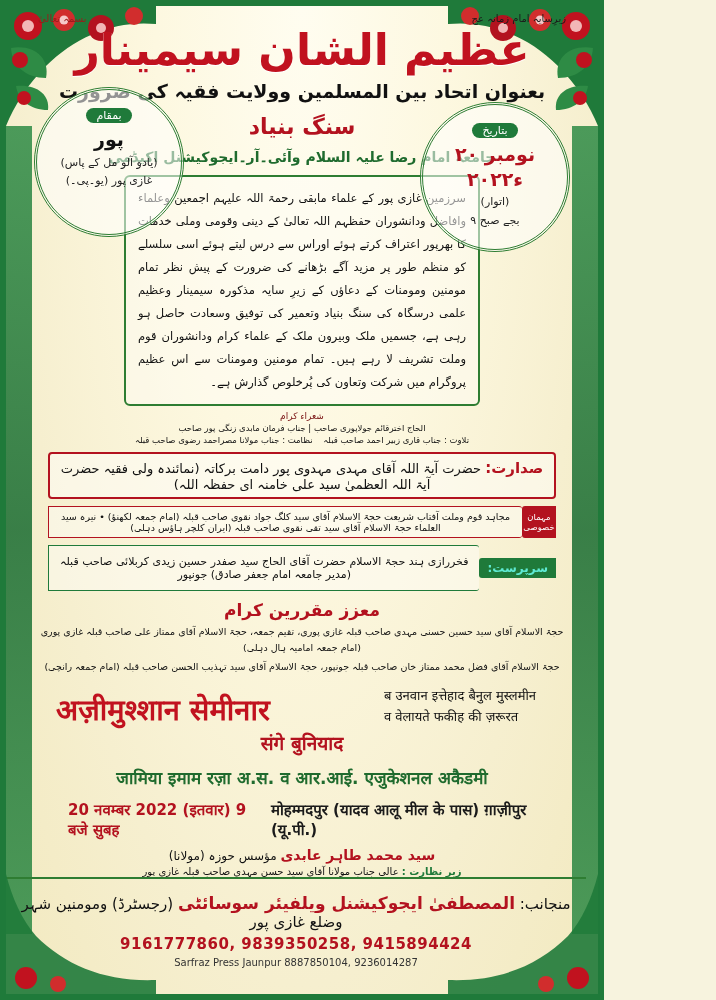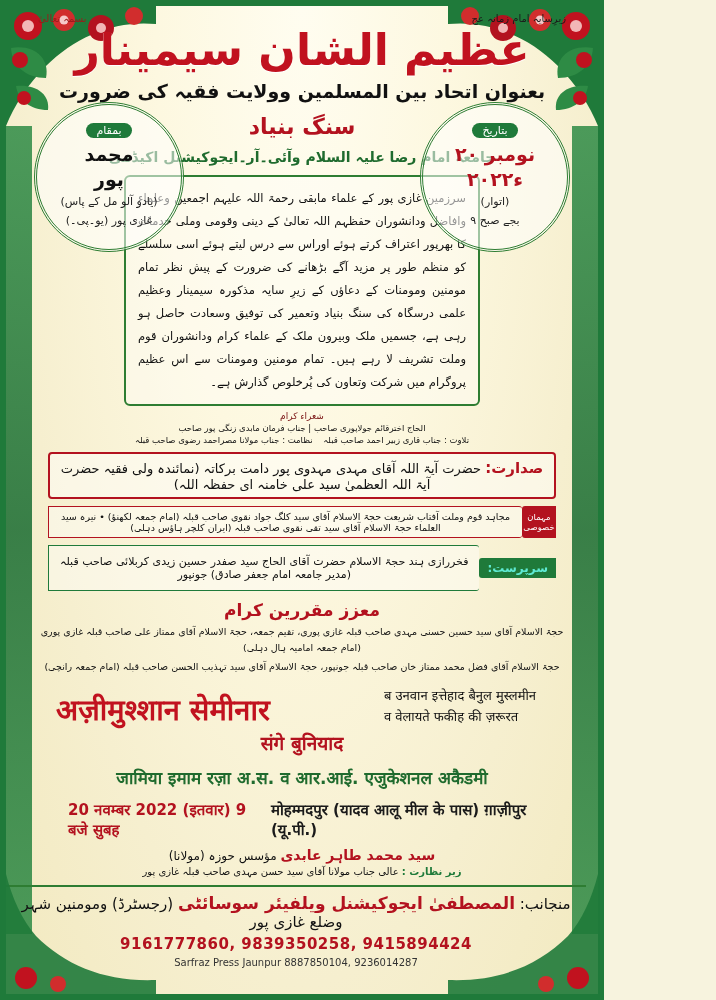--- a/index.html
+++ b/index.html
@@ -77,21 +77,21 @@
   
   .oval {
     position:absolute;
     width:150px; height:150px;
     border:3px double #2e7d32;
     border-radius:50%;
     background:rgba(255,255,255,.55);
     text-align:center;
     padding-top:14px;
   }
-  .oval.left { left:28px; top:96px; }
+  .oval.left { left:28px; top:81px; }
   .oval.right { right:28px; top:96px; }
   .oval .tag {
     display:inline-block;
     background:#1f7a3a;
     color:#fff;
     font-size:11px;
     padding:1px 10px;
     border-radius:9px;
     margin-bottom:4px;
   }
@@ -170,21 +170,21 @@
   .hindi-row .blk { color:#1a1a1a; }
 
   .muassis { text-align:center; font-size:12px; color:#111; margin-top:8px; direction:rtl; }
   .muassis .red { color:#b3121f; font-weight:bold; font-size:14px;}
   .nazarat { text-align:center; font-size:10px; color:#111; margin-top:3px; direction:rtl; }
   .nazarat .lbl { color:#1f7a3a; font-weight:bold; }
 
   .footer-band {
     position:absolute; left:0; right:12px; bottom:26px;
     border-top:2px solid #2e7d32;
-    padding-top:6px;
+    padding-top:14px;
     text-align:center;
   }
   .org { font-size:15px; color:#111; direction:rtl; }
   .org .red { color:#b3121f; font-weight:bold; font-size:17px; }
   .phones { color:#b3121f; font-size:15px; font-weight:bold; margin-top:4px; letter-spacing:.5px; }
   .press { font-size:10px; color:#333; margin-top:4px; }
 </style>
 </head>
 <body>
 
@@ -229,21 +229,20 @@
       <span class="zer-saya">زیرِسایہ امام زمانہ عج</span>
     </div>
 
     <div class="main-title">عظیم الشان سیمینار</div>
     <div class="subtitle-ar">بعنوان اتحاد بین المسلمین وولایت فقیہ کی ضرورت</div>
     <div class="sang-e-bunyad">سنگ بنیاد</div>
     <div class="academy">جامعہ امام رضا علیہ السلام وآئی۔آر۔ایجوکیشنل اکیڈمی</div>
 
     <div class="oval left">
       <div class="tag">بمقام</div>
-      <div class="big">محمد</div>
       <div class="big">پور</div>
       <div class="small">(یادو آلو مل کے پاس)</div>
       <div class="small">غازی پور (یو۔پی۔)</div>
     </div>
 
     <div class="oval right">
       <div class="tag">بتاریخ</div>
       <div class="big red">۲۰ نومبر</div>
       <div class="big red">۲۰۲۲ء</div>
       <div class="small">(اتوار)</div>

